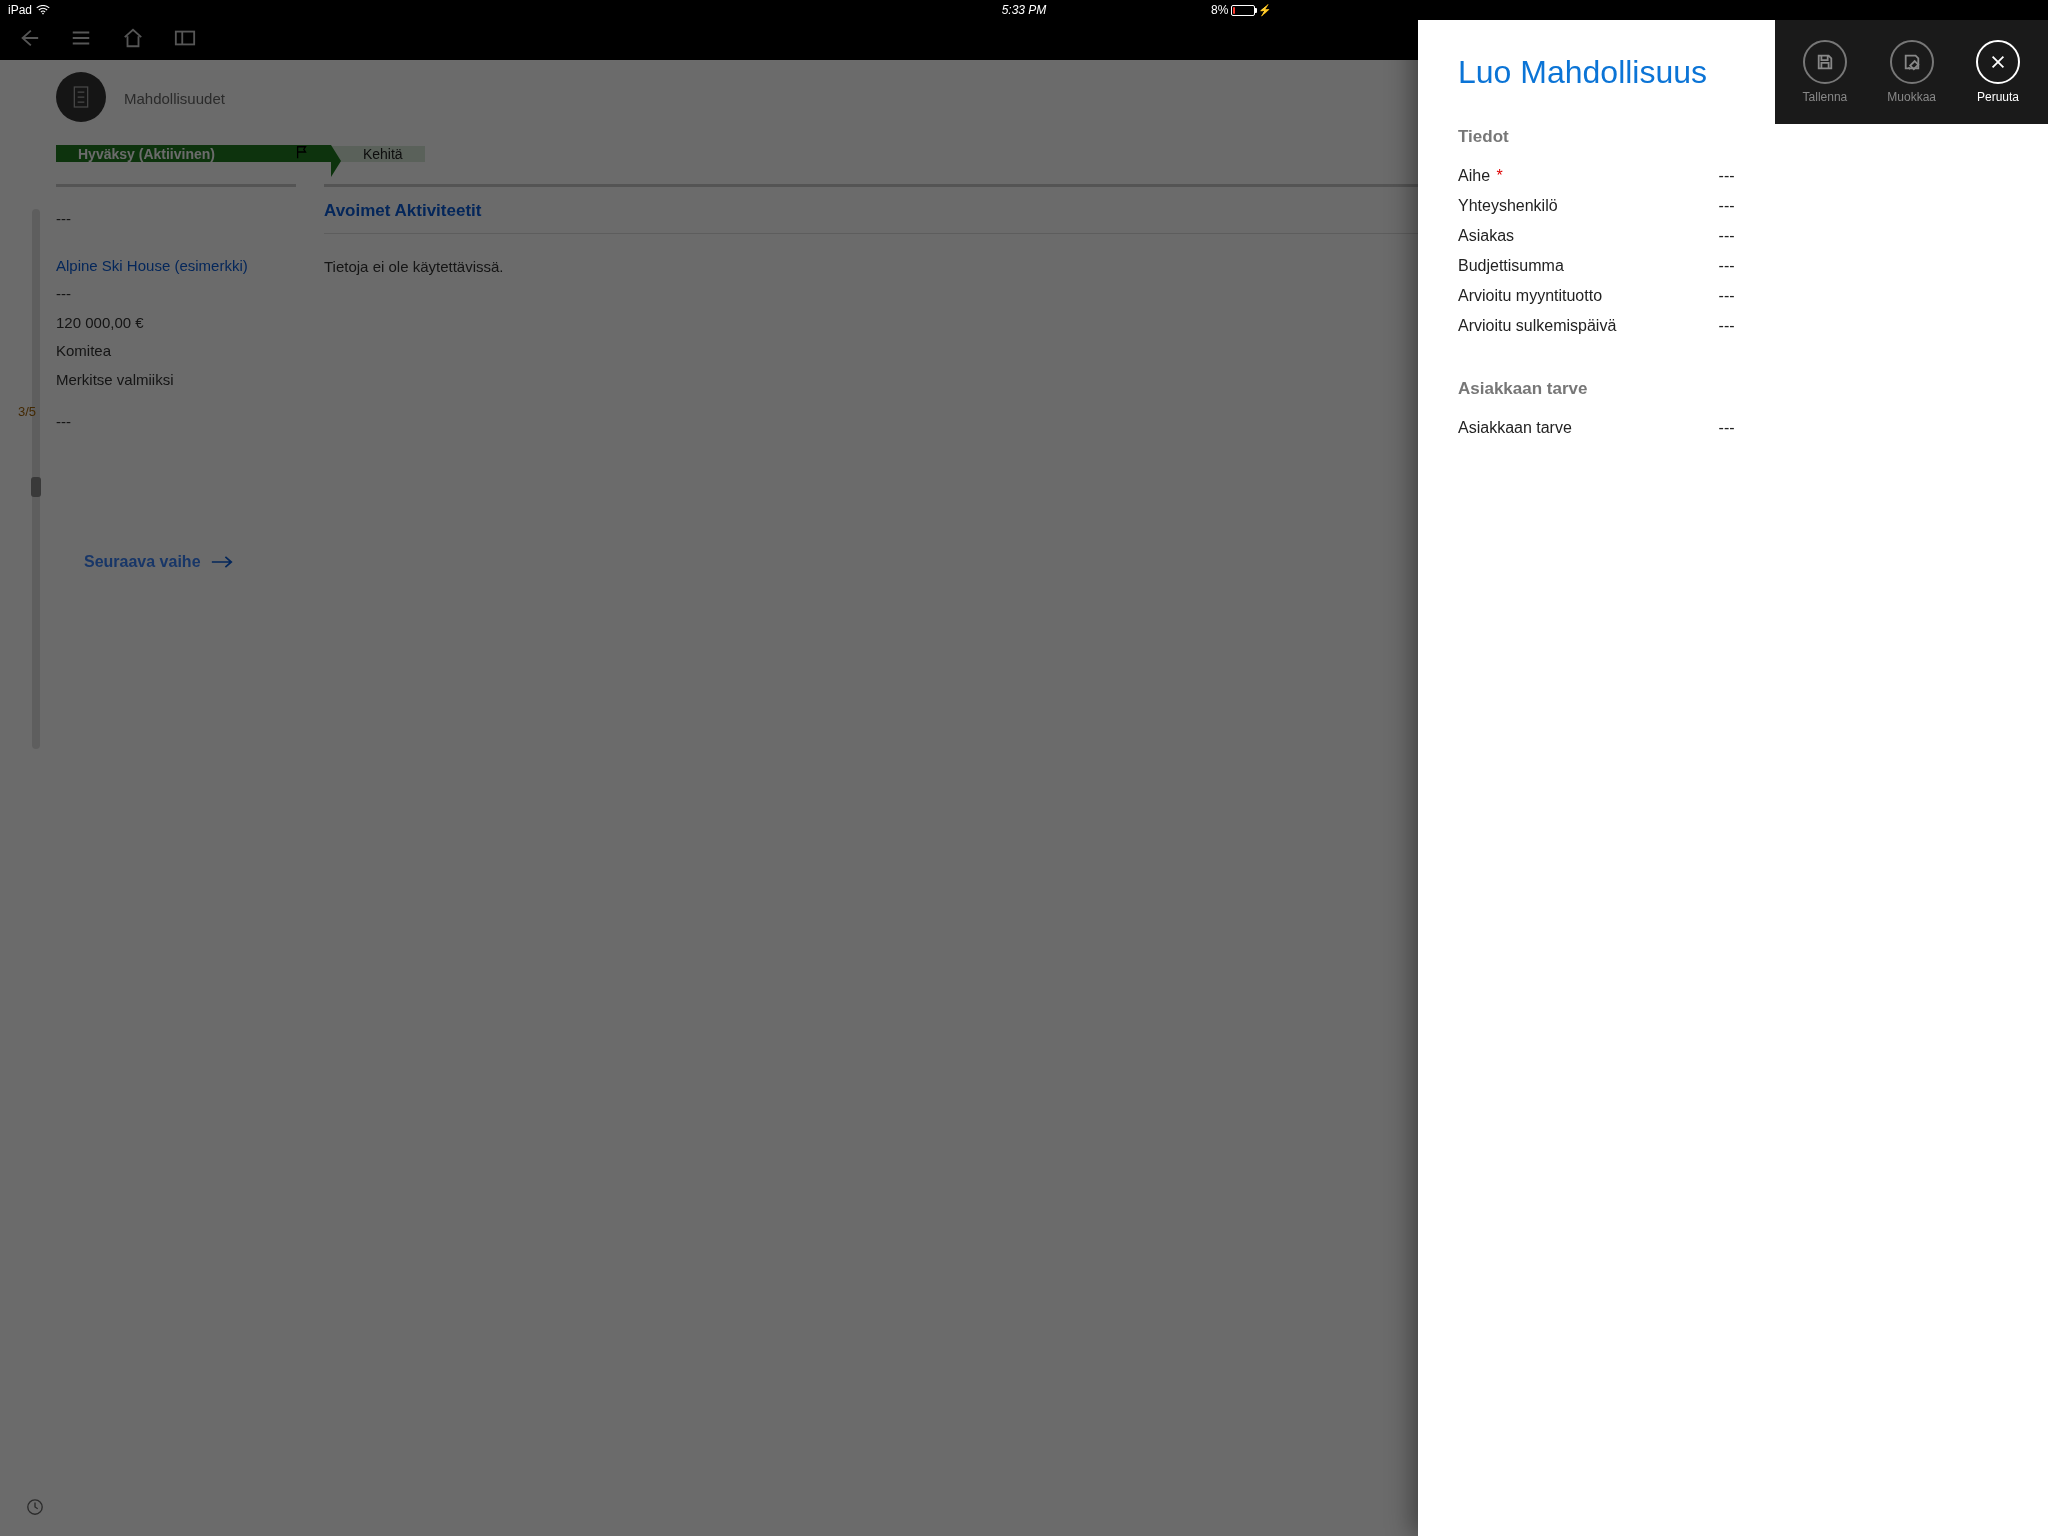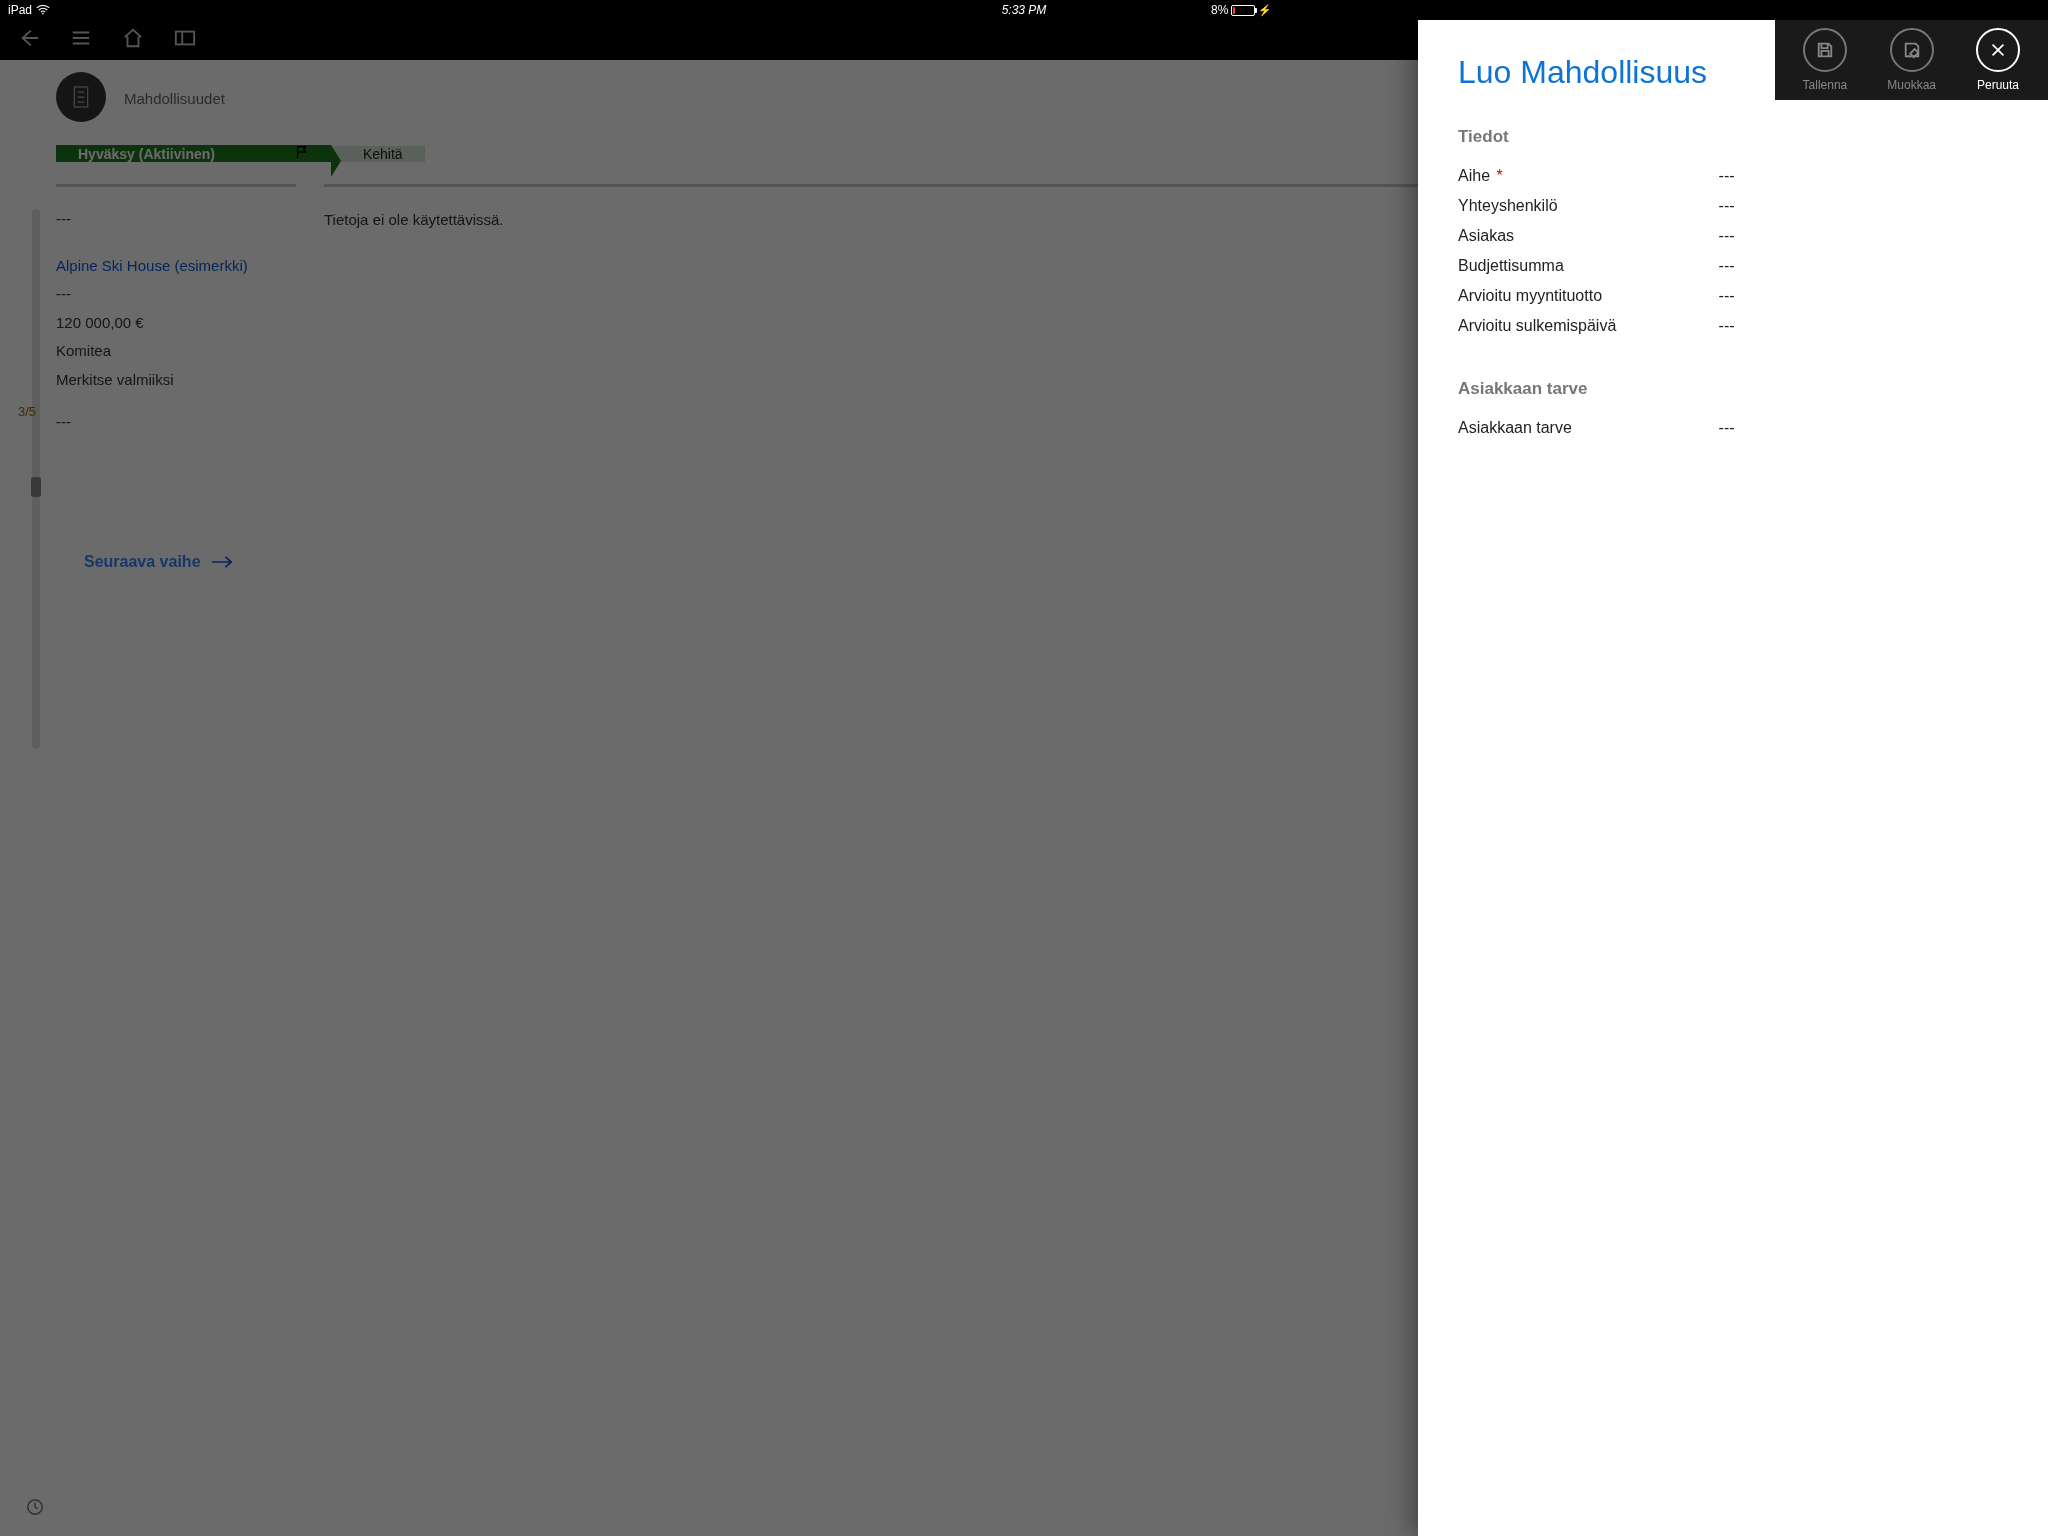--- a/index.html
+++ b/index.html
@@ -56,21 +56,21 @@
   
   .side-panel { position: absolute; top: 20px; right: 0; width: 630px; bottom: 0; background: #fff; z-index: 10; box-shadow: -6px 0 24px rgba(0,0,0,0.4); display:flex; flex-direction:row;}
   .sp-content { flex: 1; padding: 34px 40px 20px; overflow: auto;}
   .sp-title { color: #0b74d6; font-size: 32px; font-weight: 400; margin-bottom: 36px;}
   .sect-label { color: #777; font-size: 17px; font-weight: 600; margin-bottom: 14px;}
   .field-row { display: flex; justify-content: space-between; align-items: center; padding: 6px 0; font-size: 16px; color: #222;}
   .field-row .req { color: #d00; margin-left: 2px;}
   .field-val { color: #222; }
   .sect-gap { height: 38px; }
   
-  .sp-actions { height: 80px; background: #1a1a1a; display: flex; align-items: center; justify-content: flex-end; gap: 40px; padding: 0 28px;}
+  .sp-actions { height: 104px; background: #1a1a1a; display: flex; align-items: center; justify-content: flex-end; gap: 40px; padding: 0 28px;}
   .act { display:flex; flex-direction:column; align-items:center; gap: 6px; }
   .act-btn { width: 44px; height: 44px; border-radius: 50%; border: 2px solid #777; display:flex; align-items:center; justify-content:center; }
   .act-btn svg { width: 18px; height: 18px; stroke: #888; fill: none; stroke-width: 2;}
   .act.enabled .act-btn { border-color: #fff; }
   .act.enabled svg { stroke: #fff;}
   .act-label { font-size: 12px; color: #888;}
   .act.enabled .act-label { color: #fff;}
 </style>
 </head>
 <body>
@@ -152,20 +152,21 @@
           <span>Seuraava vaihe</span>
           <svg width="22" height="14" viewBox="0 0 26 14">
               <path d="M1 7h22M17 1l7 6-7 6" stroke="#0b5cd6" fill="none" stroke-width="2"></path>
             </svg>
         </div>
       </div>
       <div class="pager-num">3/5</div>
     </div>
 
     <div class="mid-col panel">
+      <div class="panel-title">Avoimet Aktiviteetit</div>
       <div class="empty-msg">Tietoja ei ole käytettävissä.</div>
     </div>
   </div>
 
   <span class="clock-ico">
     <svg viewBox="0 0 20 20">
         <circle cx="10" cy="10" r="8"></circle>
         <path d="M10 5v5l3 2"></path>
       </svg>
   </span>

